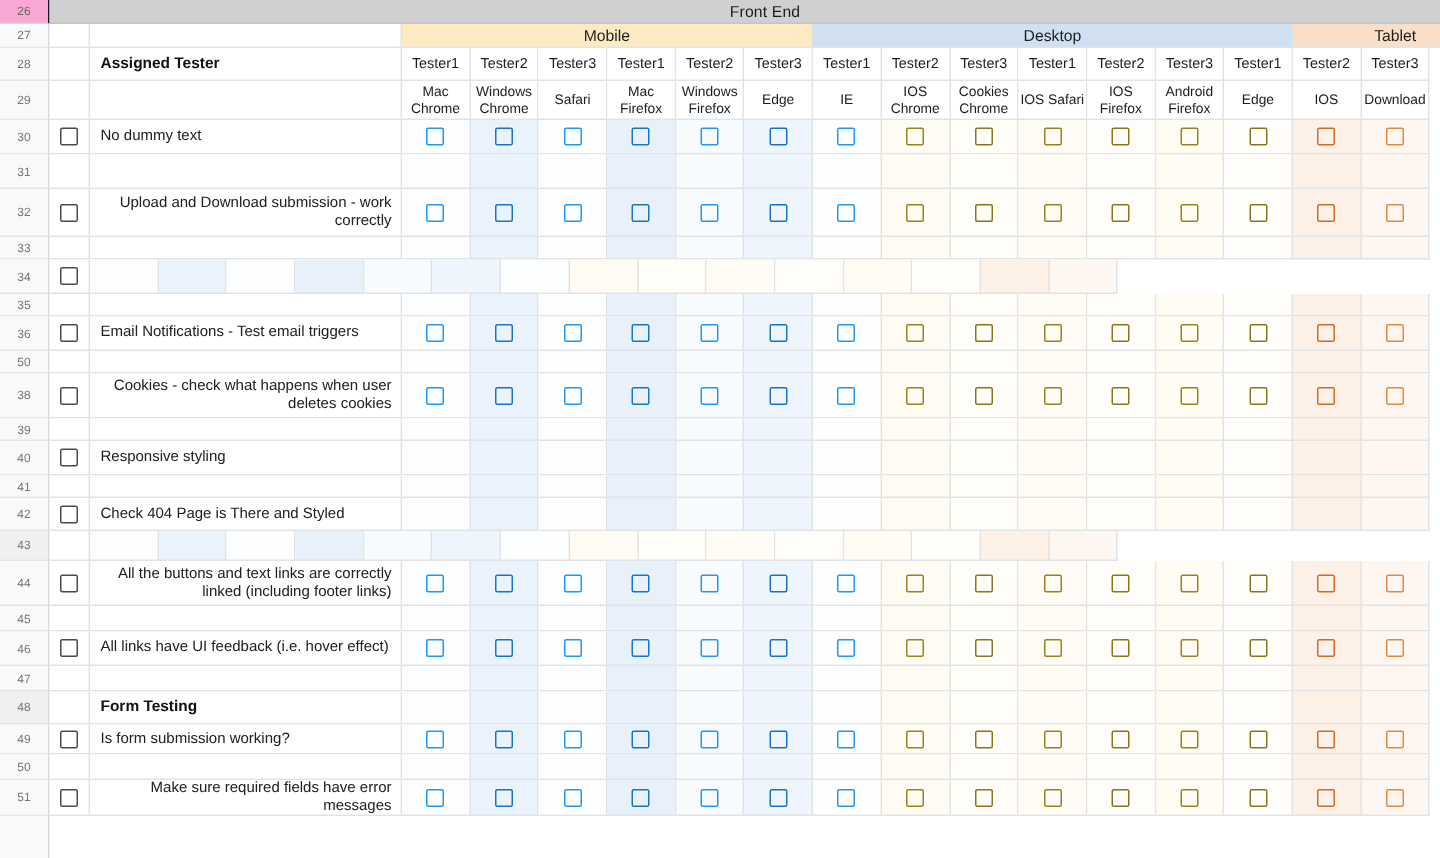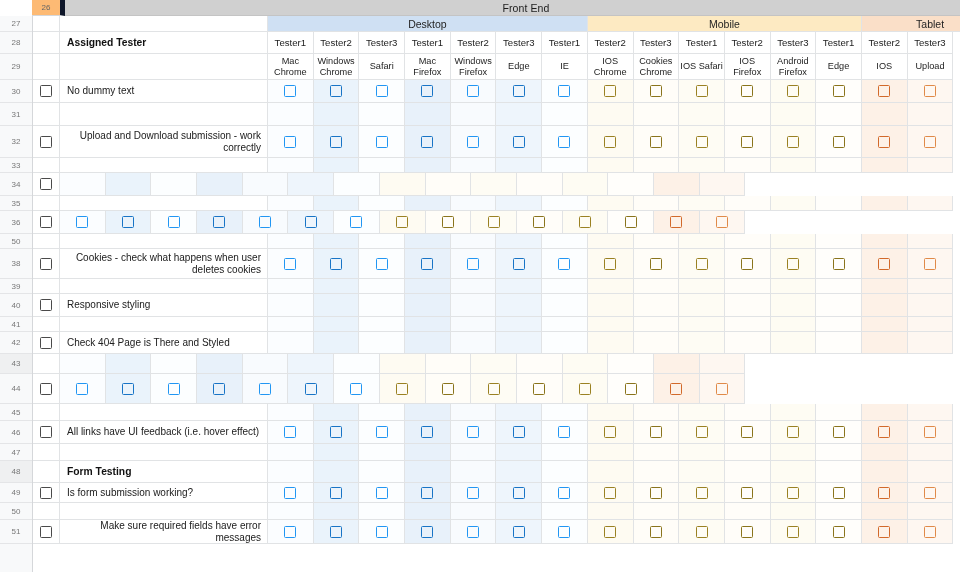--- a/index.html
+++ b/index.html
@@ -19,26 +19,26 @@
   }
 
   
   .banner-row {
     display: flex;
     height: 16px;
     flex: 0 0 16px;
   }
   .banner-rownum {
     width: 33px; flex: 0 0 33px;
-    background: #fdba74;
-    border-right: 5px solid #0f172a;
+    background: #f9a8d4;
+    border-right: 1px solid #0f172a;
     border-bottom: 1px solid #d5d7da;
     color: #666;
     font-size: 8px;
-    display: flex; align-items: center; justify-content: center; margin-left: 32px;
+    display: flex; align-items: center; justify-content: center;
   }
   .banner-gapA {
     width: 27px; flex: 0 0 27px;
     background: #d0d0d0;
     border-bottom: 1px solid #c4c4c4;
   }
   .banner-title {
     flex: 1 1 auto;
     background: #d0d0d0;
     border-bottom: 1px solid #c4c4c4;
@@ -177,22 +177,22 @@
         <div class="rownum" style="height: 17px;">47</div>
         <div class="rownum" style="height: 22px; background: rgb(239, 240, 241);">48</div>
         <div class="rownum" style="height: 20px;">49</div>
         <div class="rownum" style="height: 17px;">50</div>
         <div class="rownum" style="height: 24px;">51</div>
       </div>
     <div class="cells" id="cells">
         <div class="row" style="height: 16px;">
           <div class="cell c-chk white" style="height: 16px;"></div>
           <div class="cell c-task white" style="height: 16px;"></div>
+          <div class="group-cell grp-mobile" style="height: 16px; flex: 0 0 274.2px; width: 274.2px;">Mobile</div>
           <div class="group-cell grp-desktop" style="height: 16px; flex: 0 0 319.9px; width: 319.9px;">Desktop</div>
-          <div class="group-cell grp-mobile" style="height: 16px; flex: 0 0 274.2px; width: 274.2px;">Mobile</div>
           <div class="group-cell grp-tablet" style="height: 16px; flex: 0 0 137.1px; width: 137.1px;">Tablet</div>
         </div>
         <div class="row" style="height: 22px;">
           <div class="cell c-chk white" style="height: 22px;"></div>
           <div class="cell c-task white" style="height: 22px;">
             <span class="task-bold">Assigned Tester</span>
           </div>
           <div class="cell c-t hdr white" style="height: 22px;">Tester1</div>
           <div class="cell c-t hdr white" style="height: 22px;">Tester2</div>
           <div class="cell c-t hdr white" style="height: 22px;">Tester3</div>
@@ -219,21 +219,21 @@
           <div class="cell c-t hdr-browser white" style="height: 26px;">Windows Firefox</div>
           <div class="cell c-t hdr-browser white" style="height: 26px;">Edge</div>
           <div class="cell c-t hdr-browser white" style="height: 26px;">IE</div>
           <div class="cell c-t hdr-browser white" style="height: 26px;">IOS Chrome</div>
           <div class="cell c-t hdr-browser white" style="height: 26px;">Cookies Chrome</div>
           <div class="cell c-t hdr-browser white" style="height: 26px;">IOS Safari</div>
           <div class="cell c-t hdr-browser white" style="height: 26px;">IOS Firefox</div>
           <div class="cell c-t hdr-browser white" style="height: 26px;">Android Firefox</div>
           <div class="cell c-t hdr-browser white" style="height: 26px;">Edge</div>
           <div class="cell c-t hdr-browser white" style="height: 26px;">IOS</div>
-          <div class="cell c-t hdr-browser white" style="height: 26px;">Upload</div>
+          <div class="cell c-t hdr-browser white" style="height: 26px;">Download</div>
         </div>
         <div class="row" style="height: 23px;">
           <div class="cell c-chk white" style="height: 23px;">
             <span class="cb cb-gray"></span>
           </div>
           <div class="cell c-task white" style="height: 23px;">
             <span class="task-text">No dummy text</span>
           </div>
           <div class="cell c-t tintA" style="height: 23px;">
             <span class="cb cb-blue"></span>
@@ -408,20 +408,23 @@
           <div class="cell c-t tintM4" style="height: 15px;"></div>
           <div class="cell c-t tintM5" style="height: 15px;"></div>
           <div class="cell c-t tintM6" style="height: 15px;"></div>
           <div class="cell c-t tintT1" style="height: 15px;"></div>
           <div class="cell c-t tintT2" style="height: 15px;"></div>
         </div>
         <div class="row" style="height: 23px;">
           <div class="cell c-chk white" style="height: 23px;">
             <span class="cb cb-gray"></span>
           </div>
+          <div class="cell c-task white" style="height: 23px;">
+            <span class="task-text">Email Notifications - Test email triggers</span>
+          </div>
           <div class="cell c-t tintA" style="height: 23px;">
             <span class="cb cb-blue"></span>
           </div>
           <div class="cell c-t tintB" style="height: 23px;">
             <span class="cb cb-blue-d"></span>
           </div>
           <div class="cell c-t tintC" style="height: 23px;">
             <span class="cb cb-blue"></span>
           </div>
           <div class="cell c-t tintD" style="height: 23px;">
@@ -632,20 +635,23 @@
           <div class="cell c-t tintM4" style="height: 20px;"></div>
           <div class="cell c-t tintM5" style="height: 20px;"></div>
           <div class="cell c-t tintM6" style="height: 20px;"></div>
           <div class="cell c-t tintT1" style="height: 20px;"></div>
           <div class="cell c-t tintT2" style="height: 20px;"></div>
         </div>
         <div class="row" style="height: 30px;">
           <div class="cell c-chk white" style="height: 30px;">
             <span class="cb cb-gray"></span>
           </div>
+          <div class="cell c-task white" style="height: 30px;">
+            <span class="task-text">All the buttons and text links are correctly linked (including footer links)</span>
+          </div>
           <div class="cell c-t tintA" style="height: 30px;">
             <span class="cb cb-blue"></span>
           </div>
           <div class="cell c-t tintB" style="height: 30px;">
             <span class="cb cb-blue-d"></span>
           </div>
           <div class="cell c-t tintC" style="height: 30px;">
             <span class="cb cb-blue"></span>
           </div>
           <div class="cell c-t tintD" style="height: 30px;">

